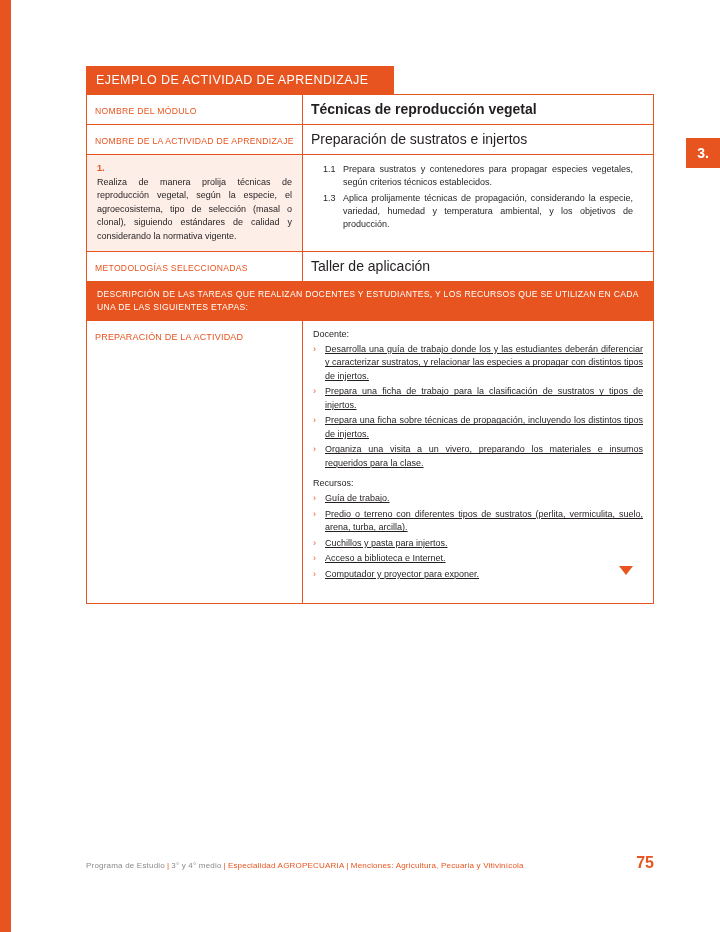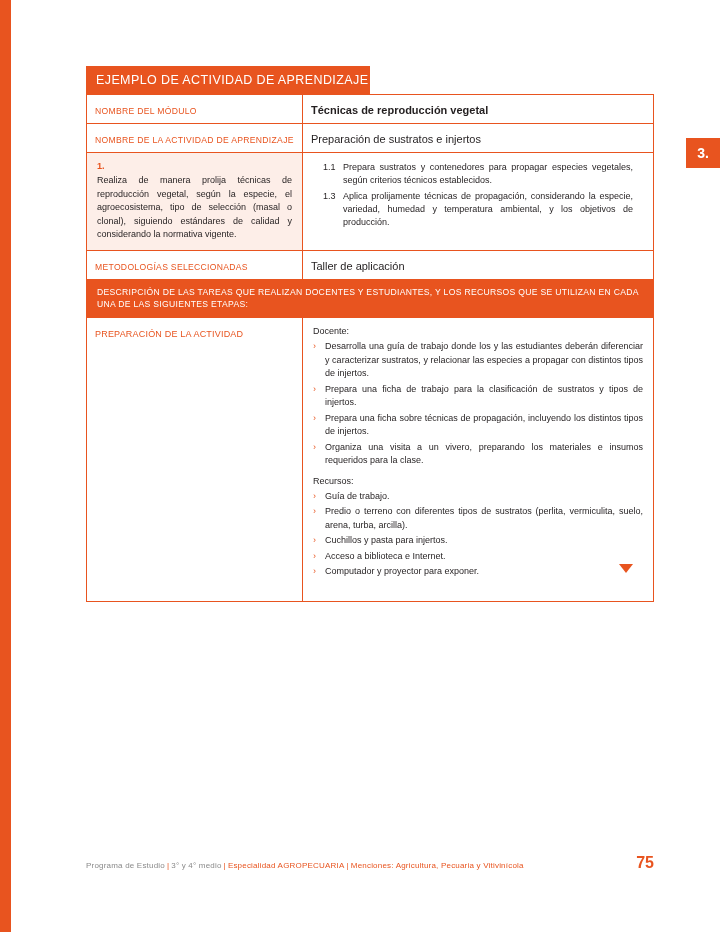--- a/index.html
+++ b/index.html
@@ -51,21 +51,21 @@
     width: 568px;
   }
 
   
   .title-banner {
     display: inline-block;
     background: #e8541f;
     color: #ffffff;
     font-size: 12.5px;
     letter-spacing: 0.4px;
-    padding: 7px 2px 7px 10px;
+    padding: 7px 26px 7px 10px;
     font-weight: normal;
   }
 
   table.main {
     width: 100%;
     border-collapse: collapse;
     table-layout: fixed;
     border: 1px solid #e8541f;
   }
   table.main td {
@@ -77,21 +77,21 @@
 
   .lbl {
     color: #e8541f;
     font-size: 8.6px;
     letter-spacing: 0.3px;
     text-transform: uppercase;
     line-height: 1.3;
   }
   .val {
     color: #231f20;
-    font-size: 11px;
+    font-size: 14px;
     line-height: 1.35;
     margin-top: 40px;
   }
   .val.bold { font-weight: bold; }
 
   
   .hdr-left {
     background: #e8541f;
     color: #ffffff;
     font-size: 8.6px;
@@ -170,21 +170,21 @@
     color: #231f20;
     line-height: 1.5;
     margin-bottom: 2px;
   }
   .bullets li .arrow {
     color: #e8541f;
     flex: 0 0 12px;
     font-size: 9px;
     line-height: 1.5;
   }
-  .bullets li .btext { flex: 1 1 auto; text-align: justify; }
+  .bullets li .btext { flex: 1 1 auto; text-align: justify; text-decoration: underline; }
 
   .triangle-down {
     position: absolute;
     right: 10px;
     bottom: 6px;
     width: 0;
     height: 0;
     border-left: 7px solid transparent;
     border-right: 7px solid transparent;
     border-top: 9px solid #e8541f;

